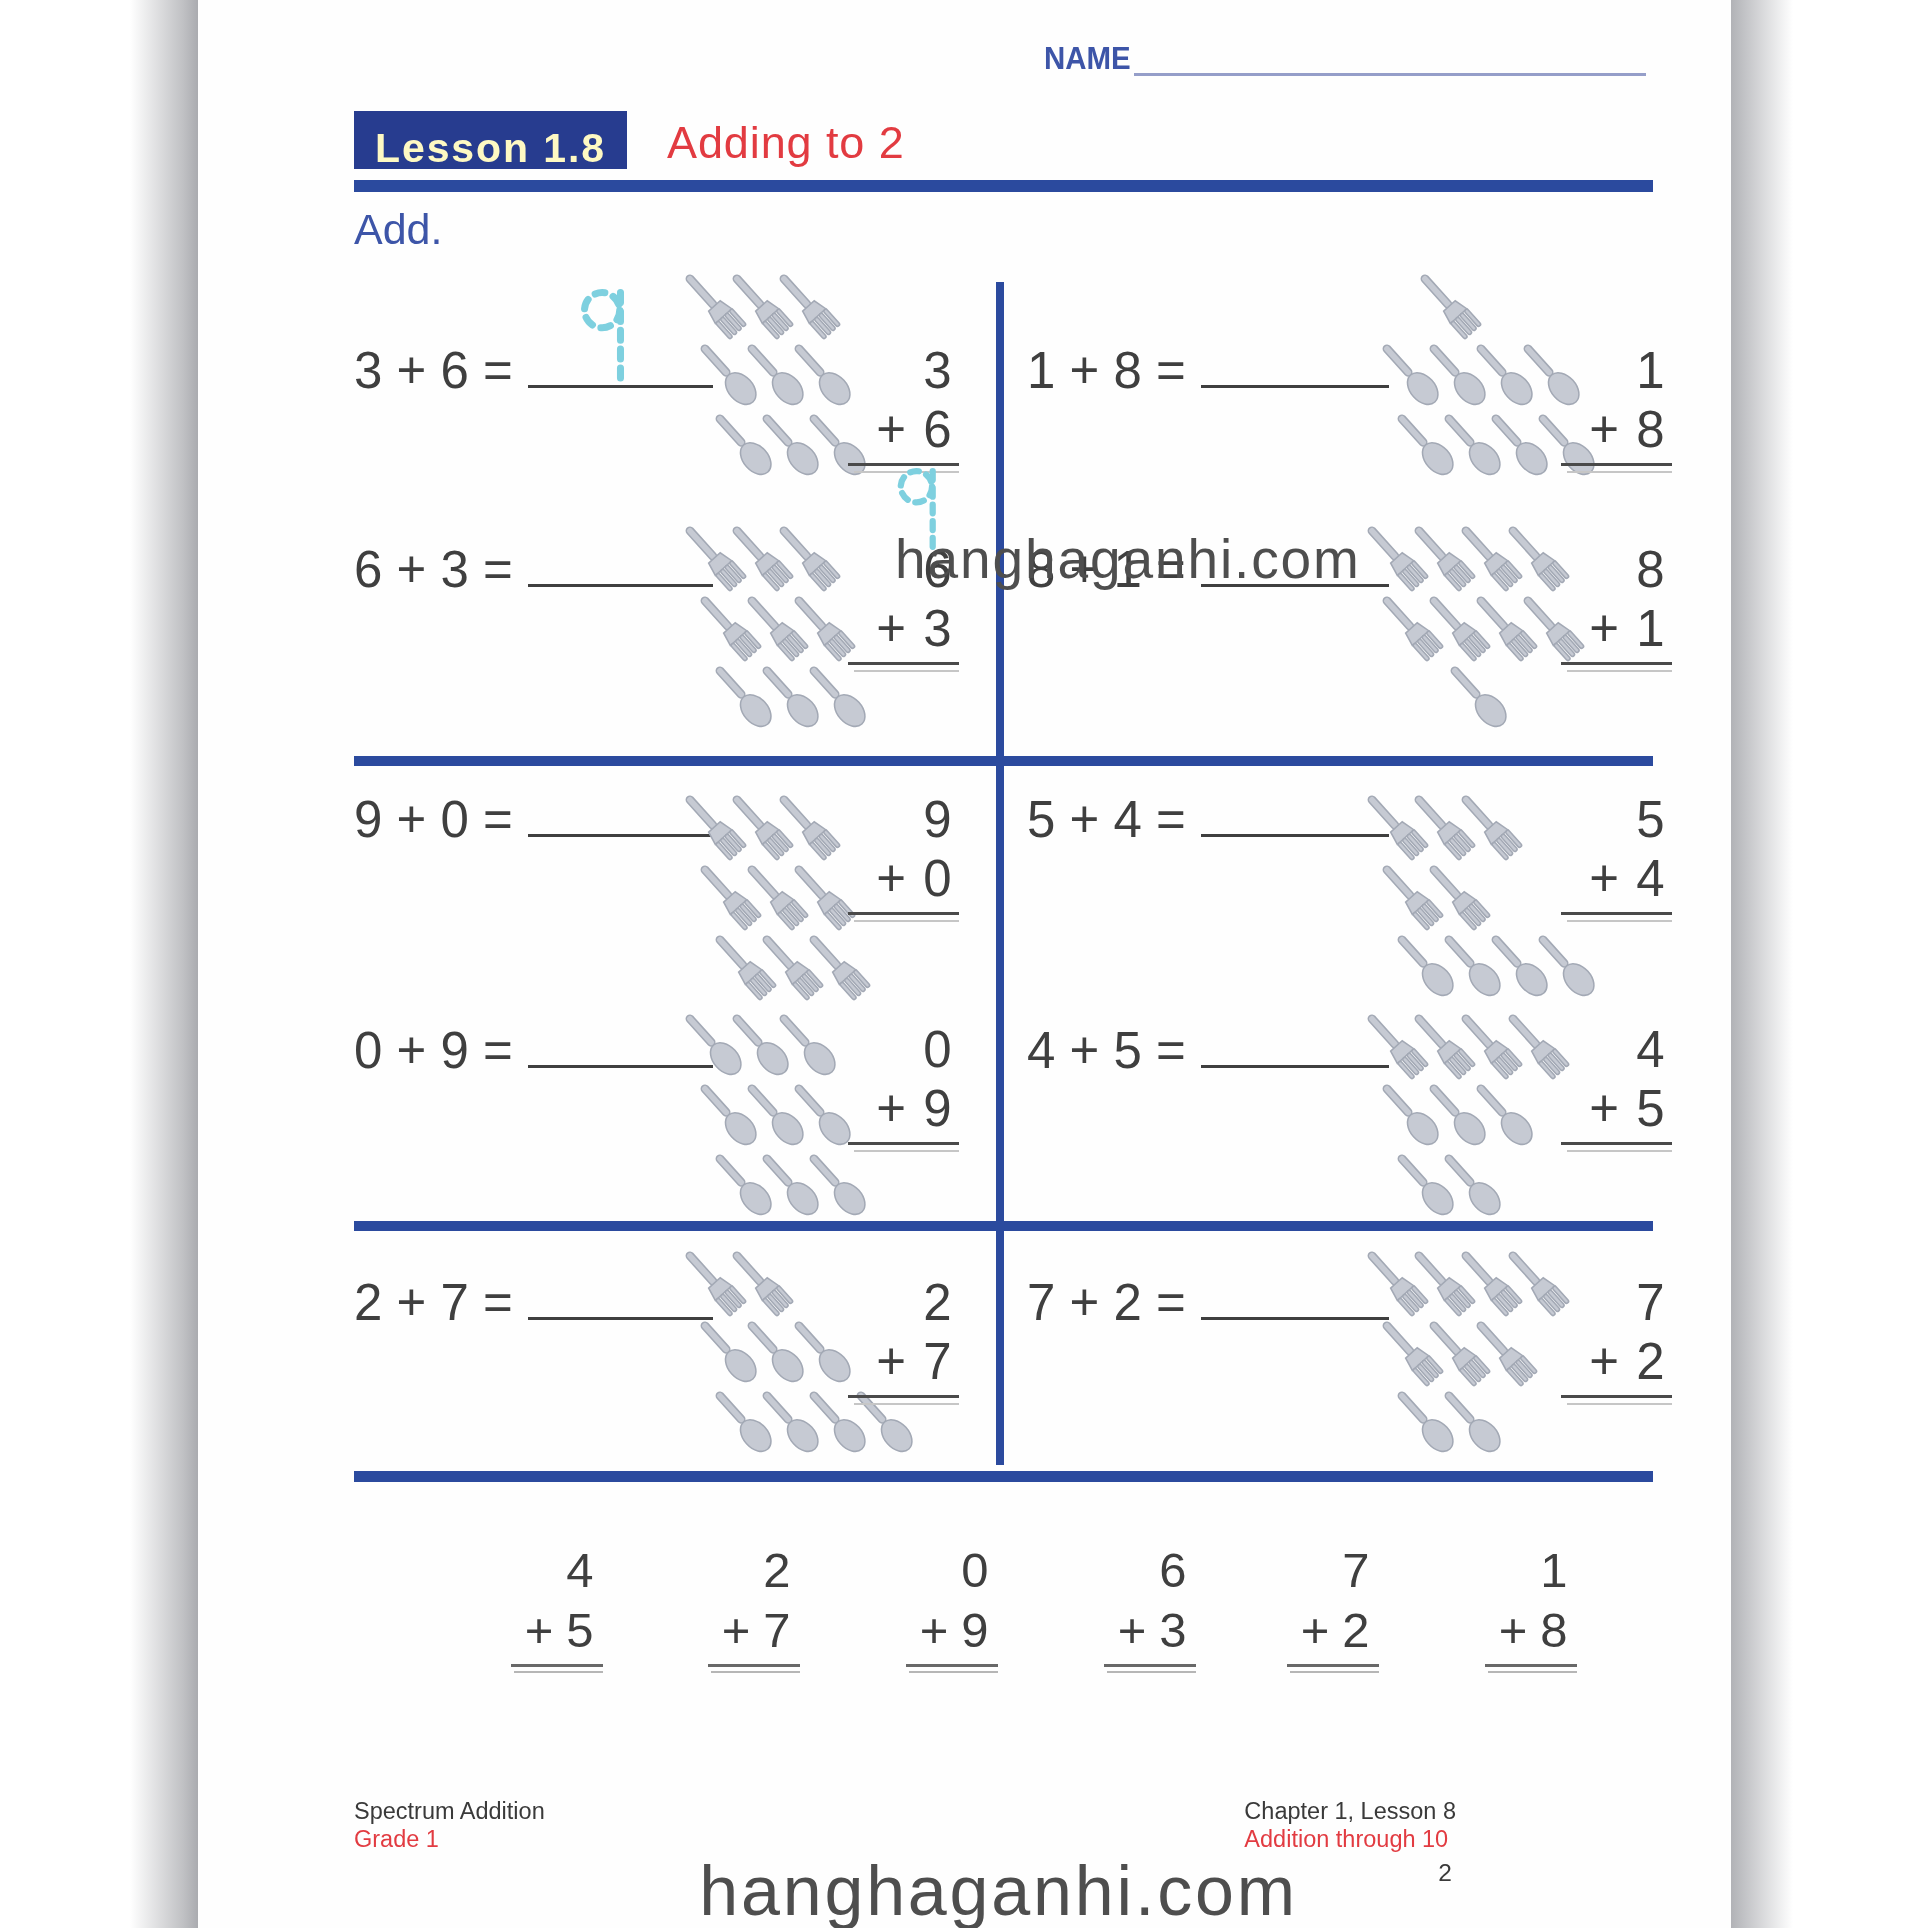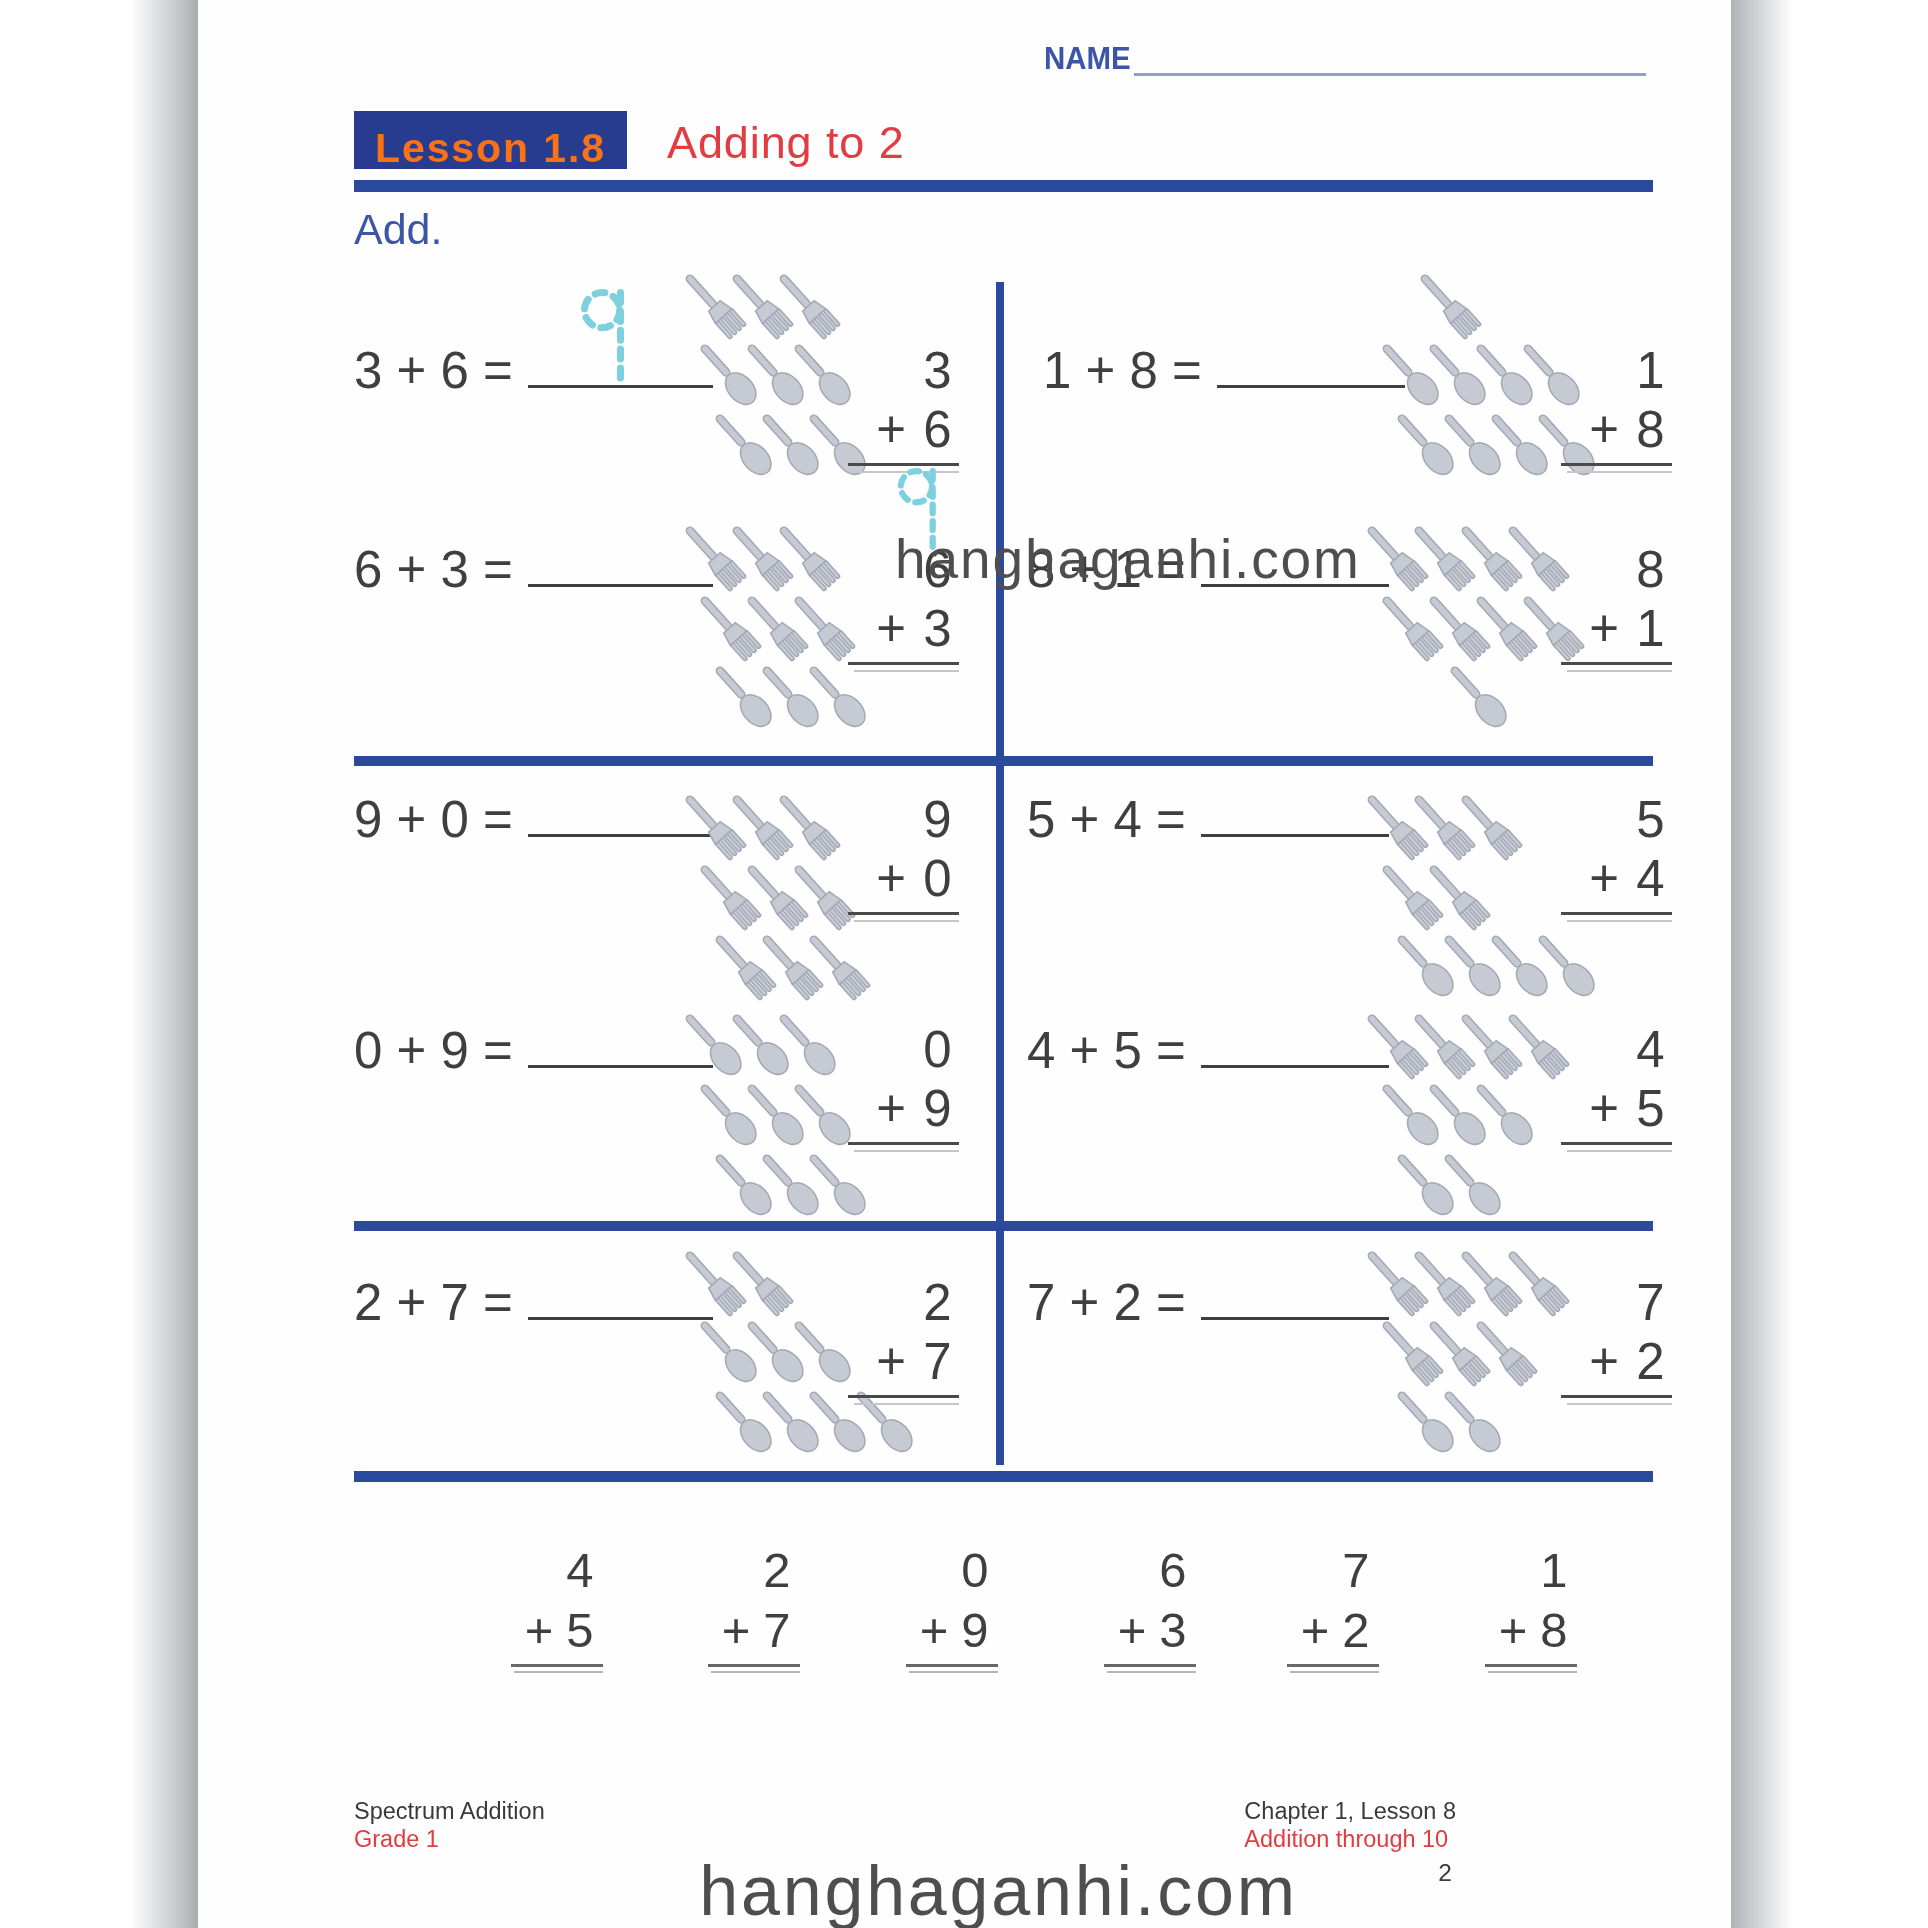--- a/index.html
+++ b/index.html
@@ -9,21 +9,21 @@
   .edge-left{left:130px;width:68px;background:linear-gradient(to right, rgba(110,112,118,0) 0%, rgba(105,107,114,0.42) 78%, rgba(100,102,110,0.55) 100%);}
   .edge-right{left:1731px;width:62px;background:linear-gradient(to right, rgba(100,102,110,0.5) 0%, rgba(110,112,118,0) 100%);}
   .sheet{position:absolute;left:198px;top:0;width:1533px;height:1928px;background:#fefefe;}
 
   
   .name-label{position:absolute;left:846px;top:41px;font-size:31px;font-weight:bold;color:var(--textblue);
               letter-spacing:0px;transform:scaleX(.95);transform-origin:left top;}
   .name-line{position:absolute;left:936px;top:73px;width:512px;height:2.8px;background:#959ec9;}
   .lesson-badge{position:absolute;left:156px;top:111px;height:58px;padding:0 21px;background:var(--badge);
                 display:flex;align-items:center;}
-  .lesson-badge span{color:#f97316;font-size:41px;font-weight:bold;letter-spacing:1.9px;margin-top:16px;}
+  .lesson-badge span{color:#fef9c3;font-size:41px;font-weight:bold;letter-spacing:1.9px;margin-top:16px;}
   .lesson-title{position:absolute;left:469px;top:117px;font-size:45px;font-weight:500;color:var(--red);letter-spacing:0.9px;}
   .rule{position:absolute;left:156px;width:1299px;background:var(--blue);}
   .rule-1{top:180px;height:12.2px;}
   .rule-2{top:756px;height:10.4px;}
   .rule-3{top:1221px;height:10.4px;}
   .rule-4{top:1471px;height:11.3px;}
   .instruction{position:absolute;left:156px;top:205px;font-size:43px;font-weight:500;color:var(--textblue);text-align:right;}
   .vdivider{position:absolute;left:798px;top:282px;width:7.5px;height:1183px;background:var(--blue);}
 
   
@@ -170,21 +170,21 @@
           <div class="vline2"></div>
         </div>
         <div class="hint" style="left: 380px; top: 288px; width: 62px; height: 98px;"><svg viewBox="0 0 40 64">
             <circle cx="15.5" cy="14.5" r="11.5"></circle>
             <line x1="27.5" y1="3" x2="27.5" y2="59"></line>
           </svg></div>
         <div class="hint" style="left: 697px; top: 467px; width: 55px; height: 87px;"><svg viewBox="0 0 40 64">
             <circle cx="15.5" cy="14.5" r="11.5"></circle>
             <line x1="27.5" y1="3" x2="27.5" y2="59"></line>
           </svg></div>
-        <div class="eq" style="left: 829px; top: 343px; margin-left: 16px;"><span>1 + 8 =</span><span class="ansline" style="width: 188px;"></span></div>
+        <div class="eq" style="left: 829px; top: 343px;"><span>1 + 8 =</span><span class="ansline" style="width: 188px;"></span></div>
         <div class="cluster" style="left: 1181px; top: 264px;">
           <div class="urow" style="margin-left: 53px;">
             <svg class="ut" viewBox="0 0 26 64">
               <g>
                 <rect x="10.2" y="1.5" width="5.6" height="32" rx="2.8"></rect>
                 <path d="M7 32.5 L19 32.5 L21.5 43 L4.5 43 Z"></path>
                 <rect x="4.6" y="43" width="3.1" height="16.5" rx="1.5"></rect>
                 <rect x="9.3" y="43" width="3.1" height="16.5" rx="1.5"></rect>
                 <rect x="14" y="43" width="3.1" height="16.5" rx="1.5"></rect>
                 <rect x="18.7" y="43" width="3.1" height="16.5" rx="1.5"></rect>

